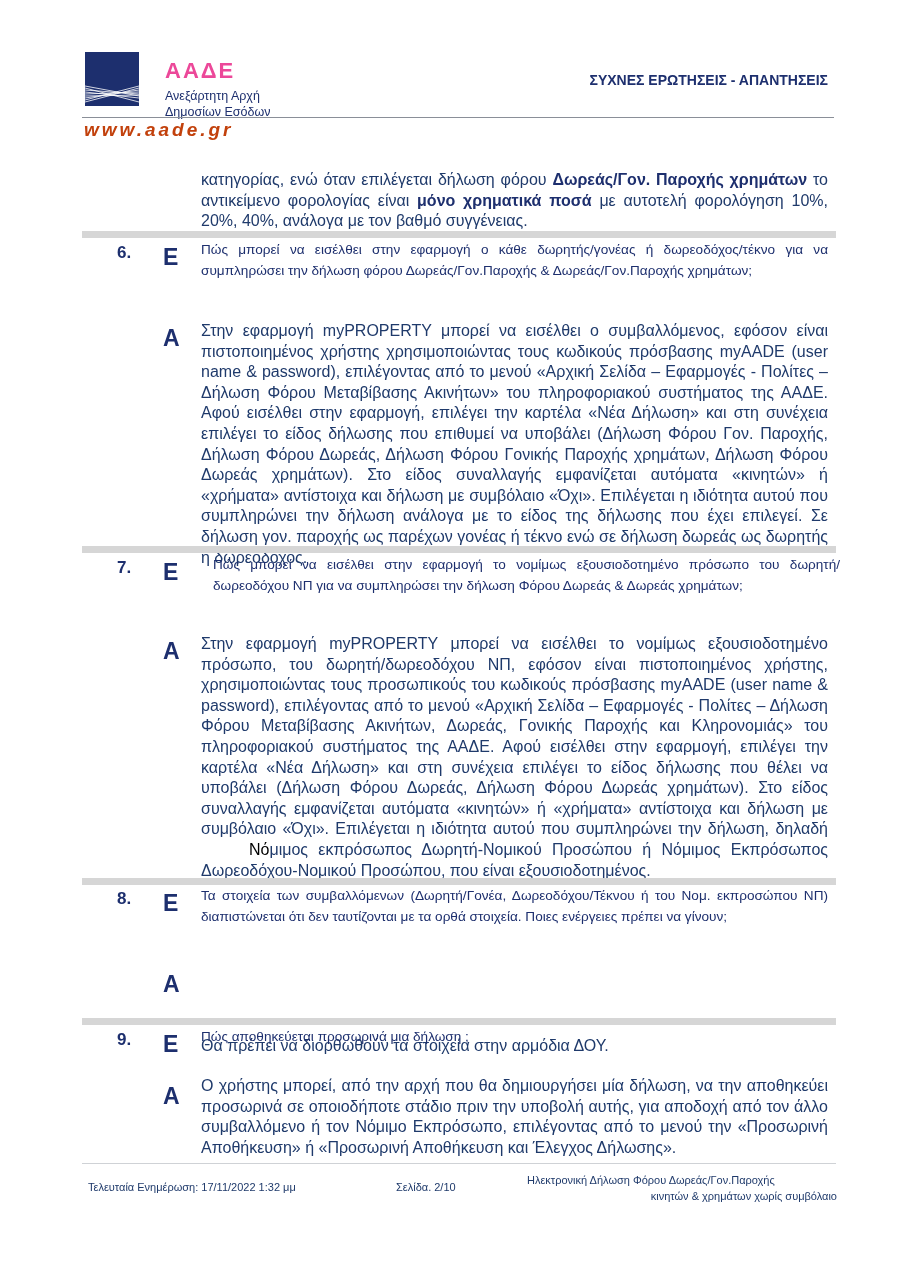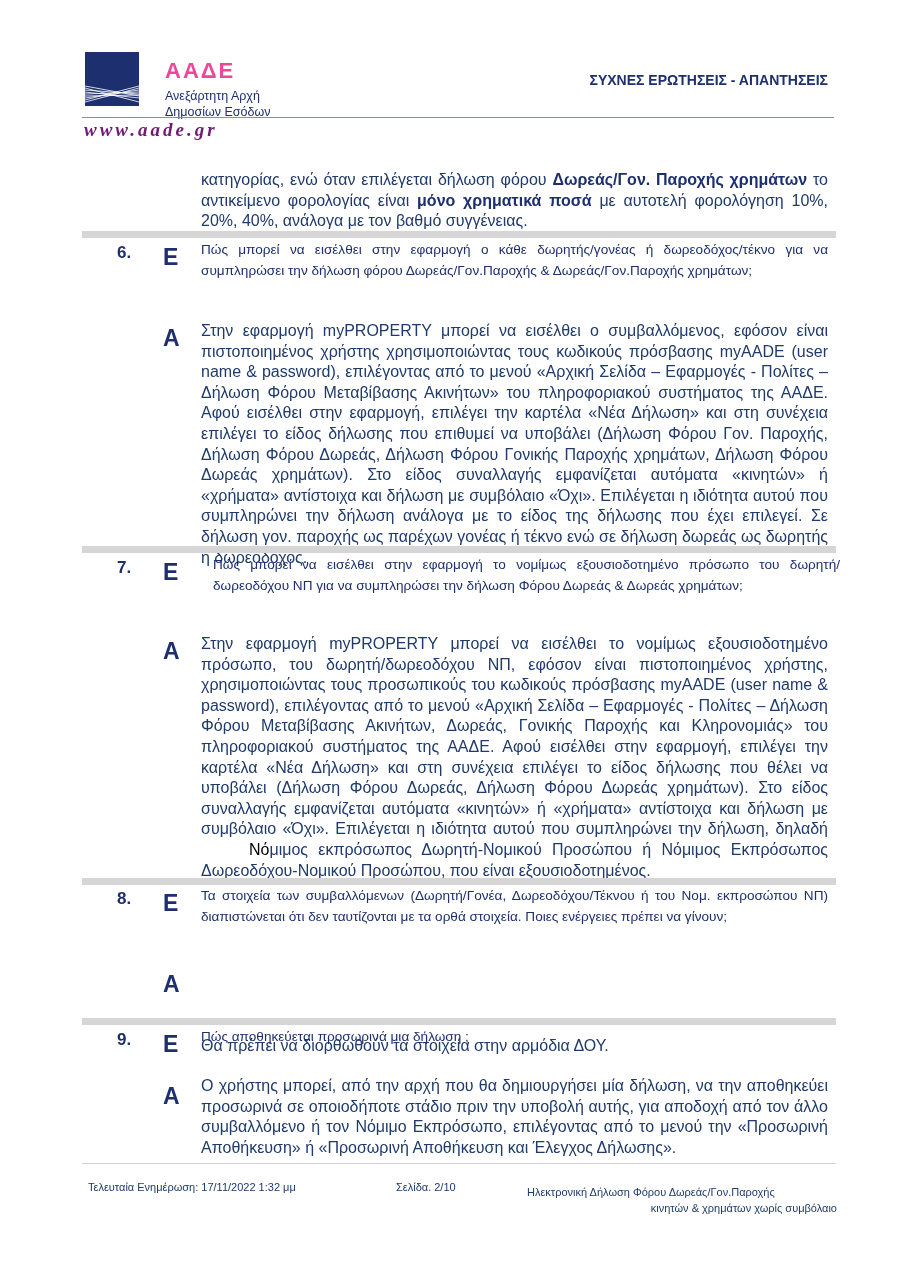--- a/index.html
+++ b/index.html
@@ -5,21 +5,21 @@
   html, body { margin: 0; padding: 0; background: #ffffff; }
   body { width: 900px; height: 1272px; position: relative; overflow: hidden;
          font-family: "Liberation Sans", sans-serif; color: #1f3a6b; }
   .abs { position: absolute; }
   
   .logo-box { left: 85px; top: 52px; width: 54px; height: 54px; }
   .logo-title { left: 165px; top: 50px; font-size: 22px; font-weight: bold; color: #ec4899; letter-spacing: 2px; margin-top: 8px; }
   .logo-sub { left: 165px; top: 88px; font-size: 12.5px; color: #1d2f6e; line-height: 16px; }
   .header-title { right: 72px; top: 72px; font-size: 14px; font-weight: bold; color: #1d2f6e; }
   .header-rule { left: 82px; top: 117px; width: 752px; height: 1px; background: #8a8f98; }
-  .site-url { left: 84px; top: 119px; font-size: 19px; font-weight: bold; font-style: italic; color: #701a75; letter-spacing: 3px; font-family: Liberation Serif, serif; }
+  .site-url { left: 84px; top: 119px; font-size: 19px; font-weight: bold; font-style: italic; color: #c2410c; letter-spacing: 3px; font-family: Liberation Sans, sans-serif; }
 
   .para { text-align: justify; text-align-last: left; font-size: 16px; line-height: 20.6px; color: #1f3a6b; }
   .para b { color: #1d2f6e; }
   .q-text { font-weight: normal; font-size: 13.6px; line-height: 20.6px; text-align: justify; text-align-last: left; color: #1d2f6e; font-family: "Liberation Sans", sans-serif; }
   .sep { left: 82px; width: 754px; height: 7px; background: #d6d6d6; }
   .num { font-size: 17px; font-weight: bold; color: #1d2f6e; }
   .letter { font-size: 23px; font-weight: bold; color: #1d2f6e; }
   .hl { color: #000; padding-left: 48px; }
 
   .footer-rule { left: 82px; top: 1163px; width: 754px; height: 1px; background: #cfd2d6; }
@@ -79,16 +79,16 @@
 <div class="abs sep" style="top:1018px;"></div>
 <div class="abs num" style="left:117px; top:1030px;">9.</div>
 <div class="abs letter" style="left:163px; top:1031px;">Ε</div>
 <div class="abs q-text" style="left:201px; top:1027px; width:627px;">Πώς αποθηκεύεται προσωρινά μια δήλωση ;</div>
 <div class="abs letter" style="left:163px; top:1083px;">Α</div>
 <div class="abs para" style="left:201px; top:1076px; width:627px;">Ο χρήστης μπορεί, από την αρχή που θα δημιουργήσει μία δήλωση, να την αποθηκεύει προσωρινά σε οποιοδήποτε στάδιο πριν την υποβολή αυτής, για αποδοχή από τον άλλο συμβαλλόμενο ή τον Νόμιμο Εκπρόσωπο, επιλέγοντας από το μενού την «Προσωρινή Αποθήκευση» ή «Προσωρινή Αποθήκευση και Έλεγχος Δήλωσης».</div>
 
 <div class="abs footer-rule"></div>
 <div class="abs foot" style="left:88px; top:1181px;">Τελευταία Ενημέρωση: 17/11/2022 1:32 μμ</div>
 <div class="abs foot" style="left:396px; top:1181px;">Σελίδα. 2/10</div>
-<div class="abs foot" style="left:527px; top:1172px; width:310px; line-height:16px;margin-top:12px;">
+<div class="abs foot" style="left:527px; top:1172px; width:310px; line-height:16px;">
   <div>Ηλεκτρονική Δήλωση Φόρου Δωρεάς/Γον.Παροχής</div>
   <div style="padding-left:10px;text-align:right;">κινητών &amp; χρημάτων χωρίς συμβόλαιο</div>
 </div>
 
 </body></html>

